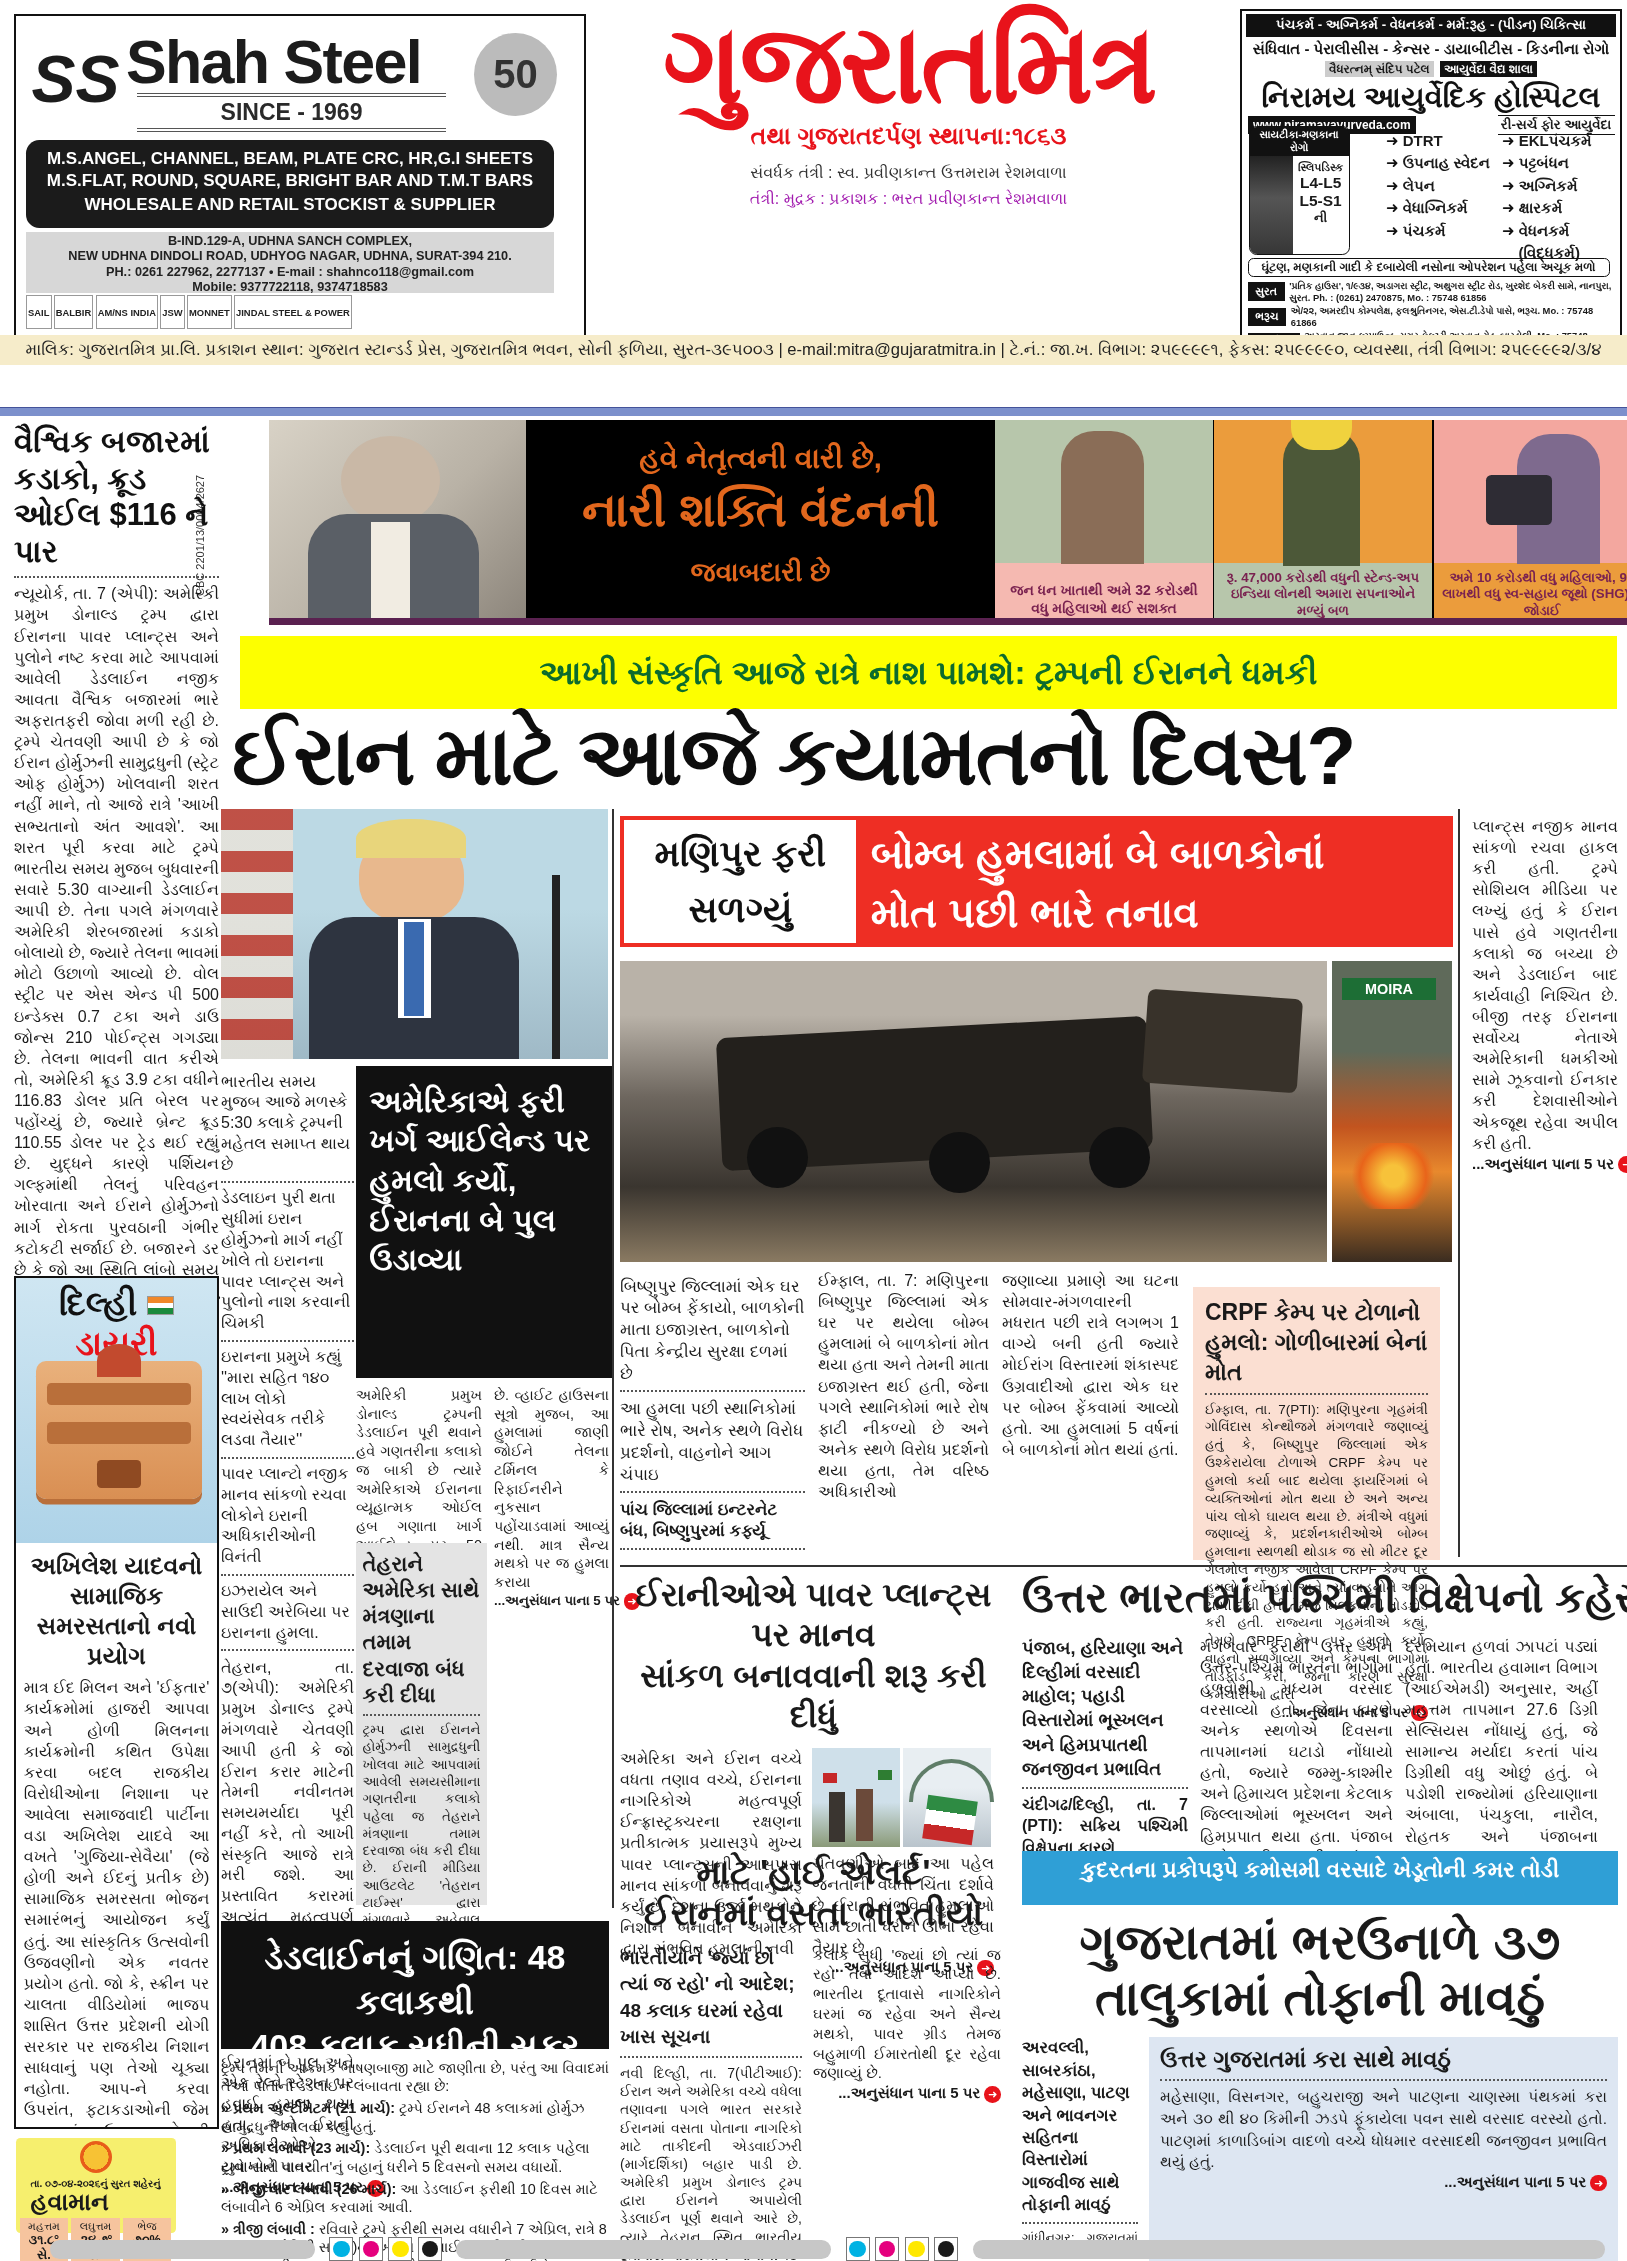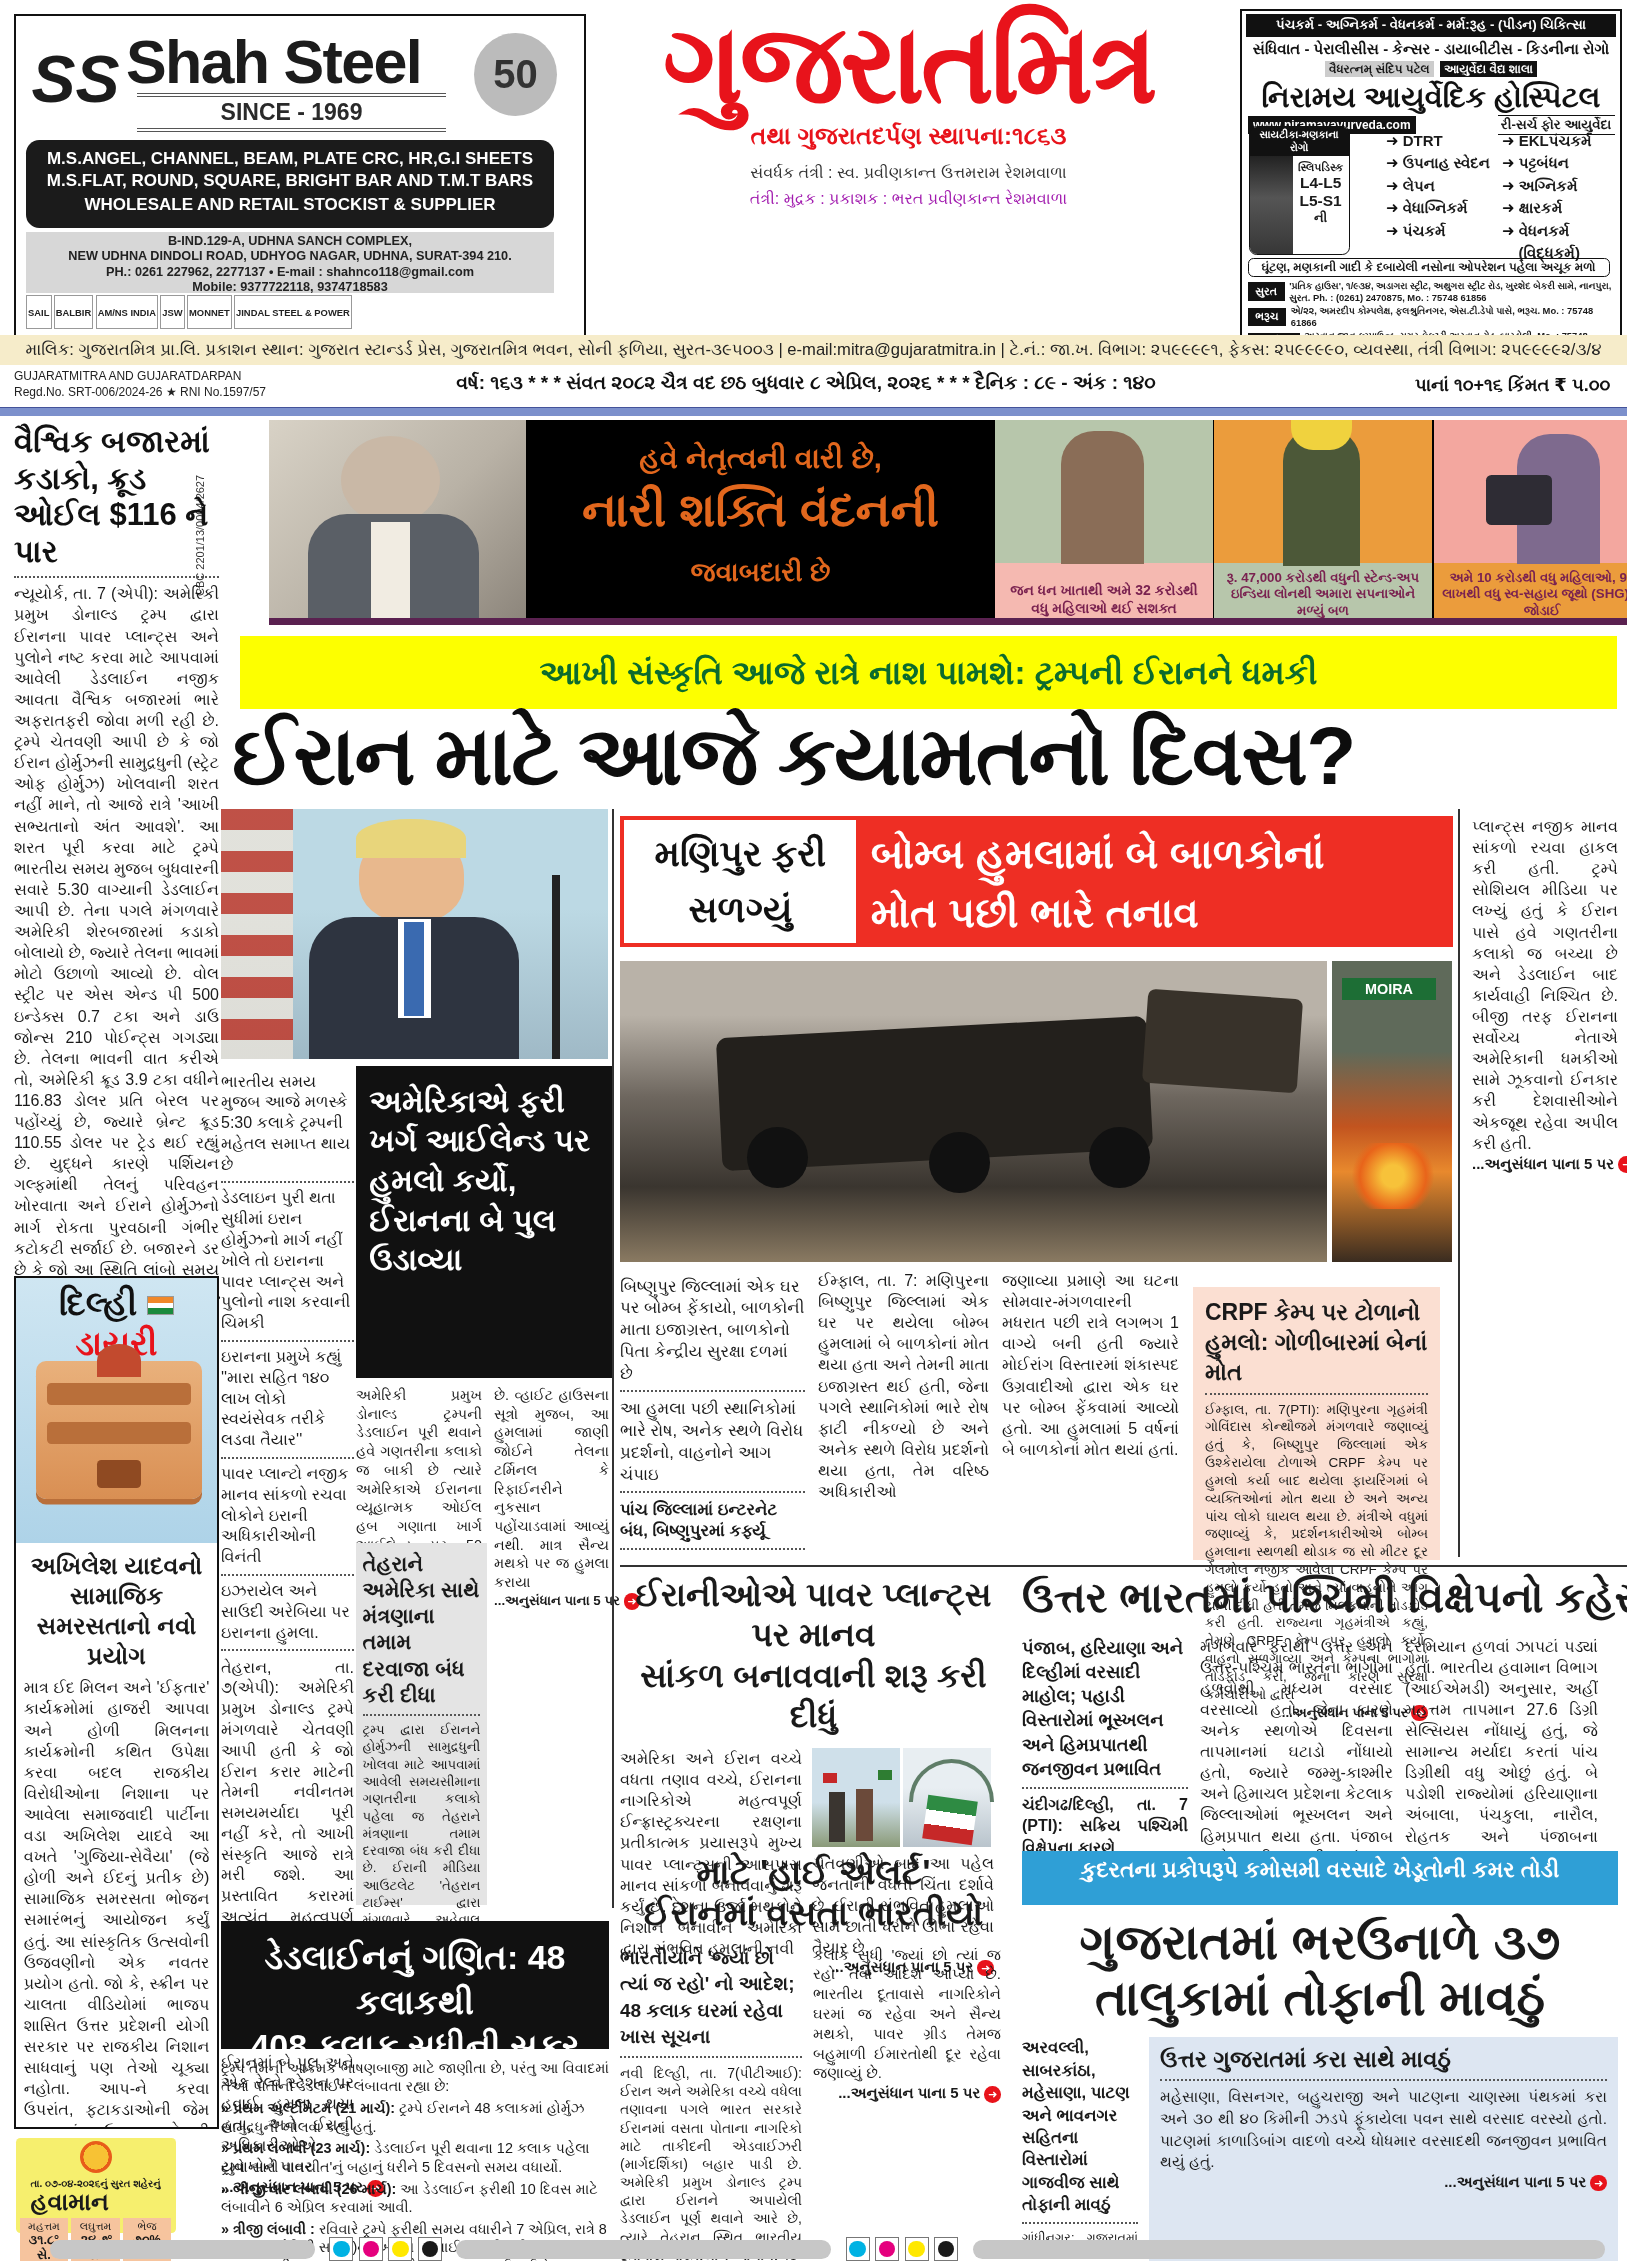--- a/index.html
+++ b/index.html
@@ -110,28 +110,20 @@
         </div>
       <div style="display:flex;gap:4.4px;align-items:center;margin-top:1.7px;">
           <span class="locpill" style="font-size:11px;">બારડોલી</span>
           <span>અસ્તાન જીન કમ્પાઉન્ડ, સુગર ફેક્ટરી-અસ્તાન રોડ, બારડોલી. Mo. : 75748 61853</span>
         </div>
     </div>
   </div>
 
   <div class="abs ctr" style="left:0;top:335px;width:1627px;height:30px;background:#f6ecca;font-size:16.6px;line-height:30px;color:#222;">માલિક: ગુજરાતમિત્ર પ્રા.લિ. પ્રકાશન સ્થાન: ગુજરાત સ્ટાન્ડર્ડ પ્રેસ, ગુજરાતમિત્ર ભવન, સોની ફળિયા, સુરત-૩૯૫૦૦૩ | e-mail:mitra@gujaratmitra.in | ટે.નં.: જા.ખ. વિભાગ: ૨૫૯૯૯૯૧, ફેકસ: ૨૫૯૯૯૯૦, વ્યવસ્થા, તંત્રી વિભાગ: ૨૫૯૯૯૯૨/૩/૪</div>
 
-  <div class="abs" style="left:0;top:368px;width:1627px;height:36px;">
-    <div class="abs" style="left:14px;top:1.1px;font-size:12px;color:#222;">
-      <div>GUJARATMITRA AND GUJARATDARPAN</div>
-      <div style="margin-top:2.2px;">Regd.No. SRT-006/2024-26 ★ RNI No.1597/57</div>
-    </div>
-    <div class="abs b ctr" style="left:309px;top:4.4px;width:994px;font-size:19px;color:#111;">વર્ષ: ૧૬૩  * * *  સંવત ૨૦૮૨ ચૈત્ર વદ છઠ બુધવાર ૮ એપ્રિલ, ૨૦૨૬  * * *  દૈનિક : ૮૯ - અંક : ૧૪૦</div>
-    <div class="abs b" style="right:16.6px;top:5.5px;font-size:18px;color:#111;">પાનાં ૧૦+૧૬ કિંમત ₹ ૫.૦૦</div>
-  </div>
   <div class="abs" style="left:0;top:407px;width:1627px;height:8.3px;background:#7c90cc;border-top:1.7px solid #44539a;"></div>
 
   <div class="abs" style="left:194px;top:596px;font-size:11px;color:#333;transform:rotate(-90deg);transform-origin:left top;white-space:nowrap;">CBC 2201/13/0004/2627</div>
   <div class="abs" style="left:237px;top:420px;width:1380px;height:205px;background:#000000;overflow:hidden;margin-left:32px;">
     <div class="abs" style="left:0;top:0;width:257px;height:100%;background:linear-gradient(135deg,#d8d2c6,#b9b2a6 55%,#8b847a);">
       <div class="abs" style="left:72px;top:15.5px;width:99px;height:88px;border-radius:50%;background:#c9b8a6;"></div>
       <div class="abs" style="left:39px;top:94px;width:171px;height:116px;border-radius:39px 39px 0 0;background:#5a5f66;"></div>
       <div class="abs" style="left:102px;top:102px;width:39px;height:108px;background:#f1ece2;"></div>
     </div>
     <div class="abs ctr" style="left:257px;top:0;width:469px;height:100%;color:#e2671d;font-weight:bold;">

